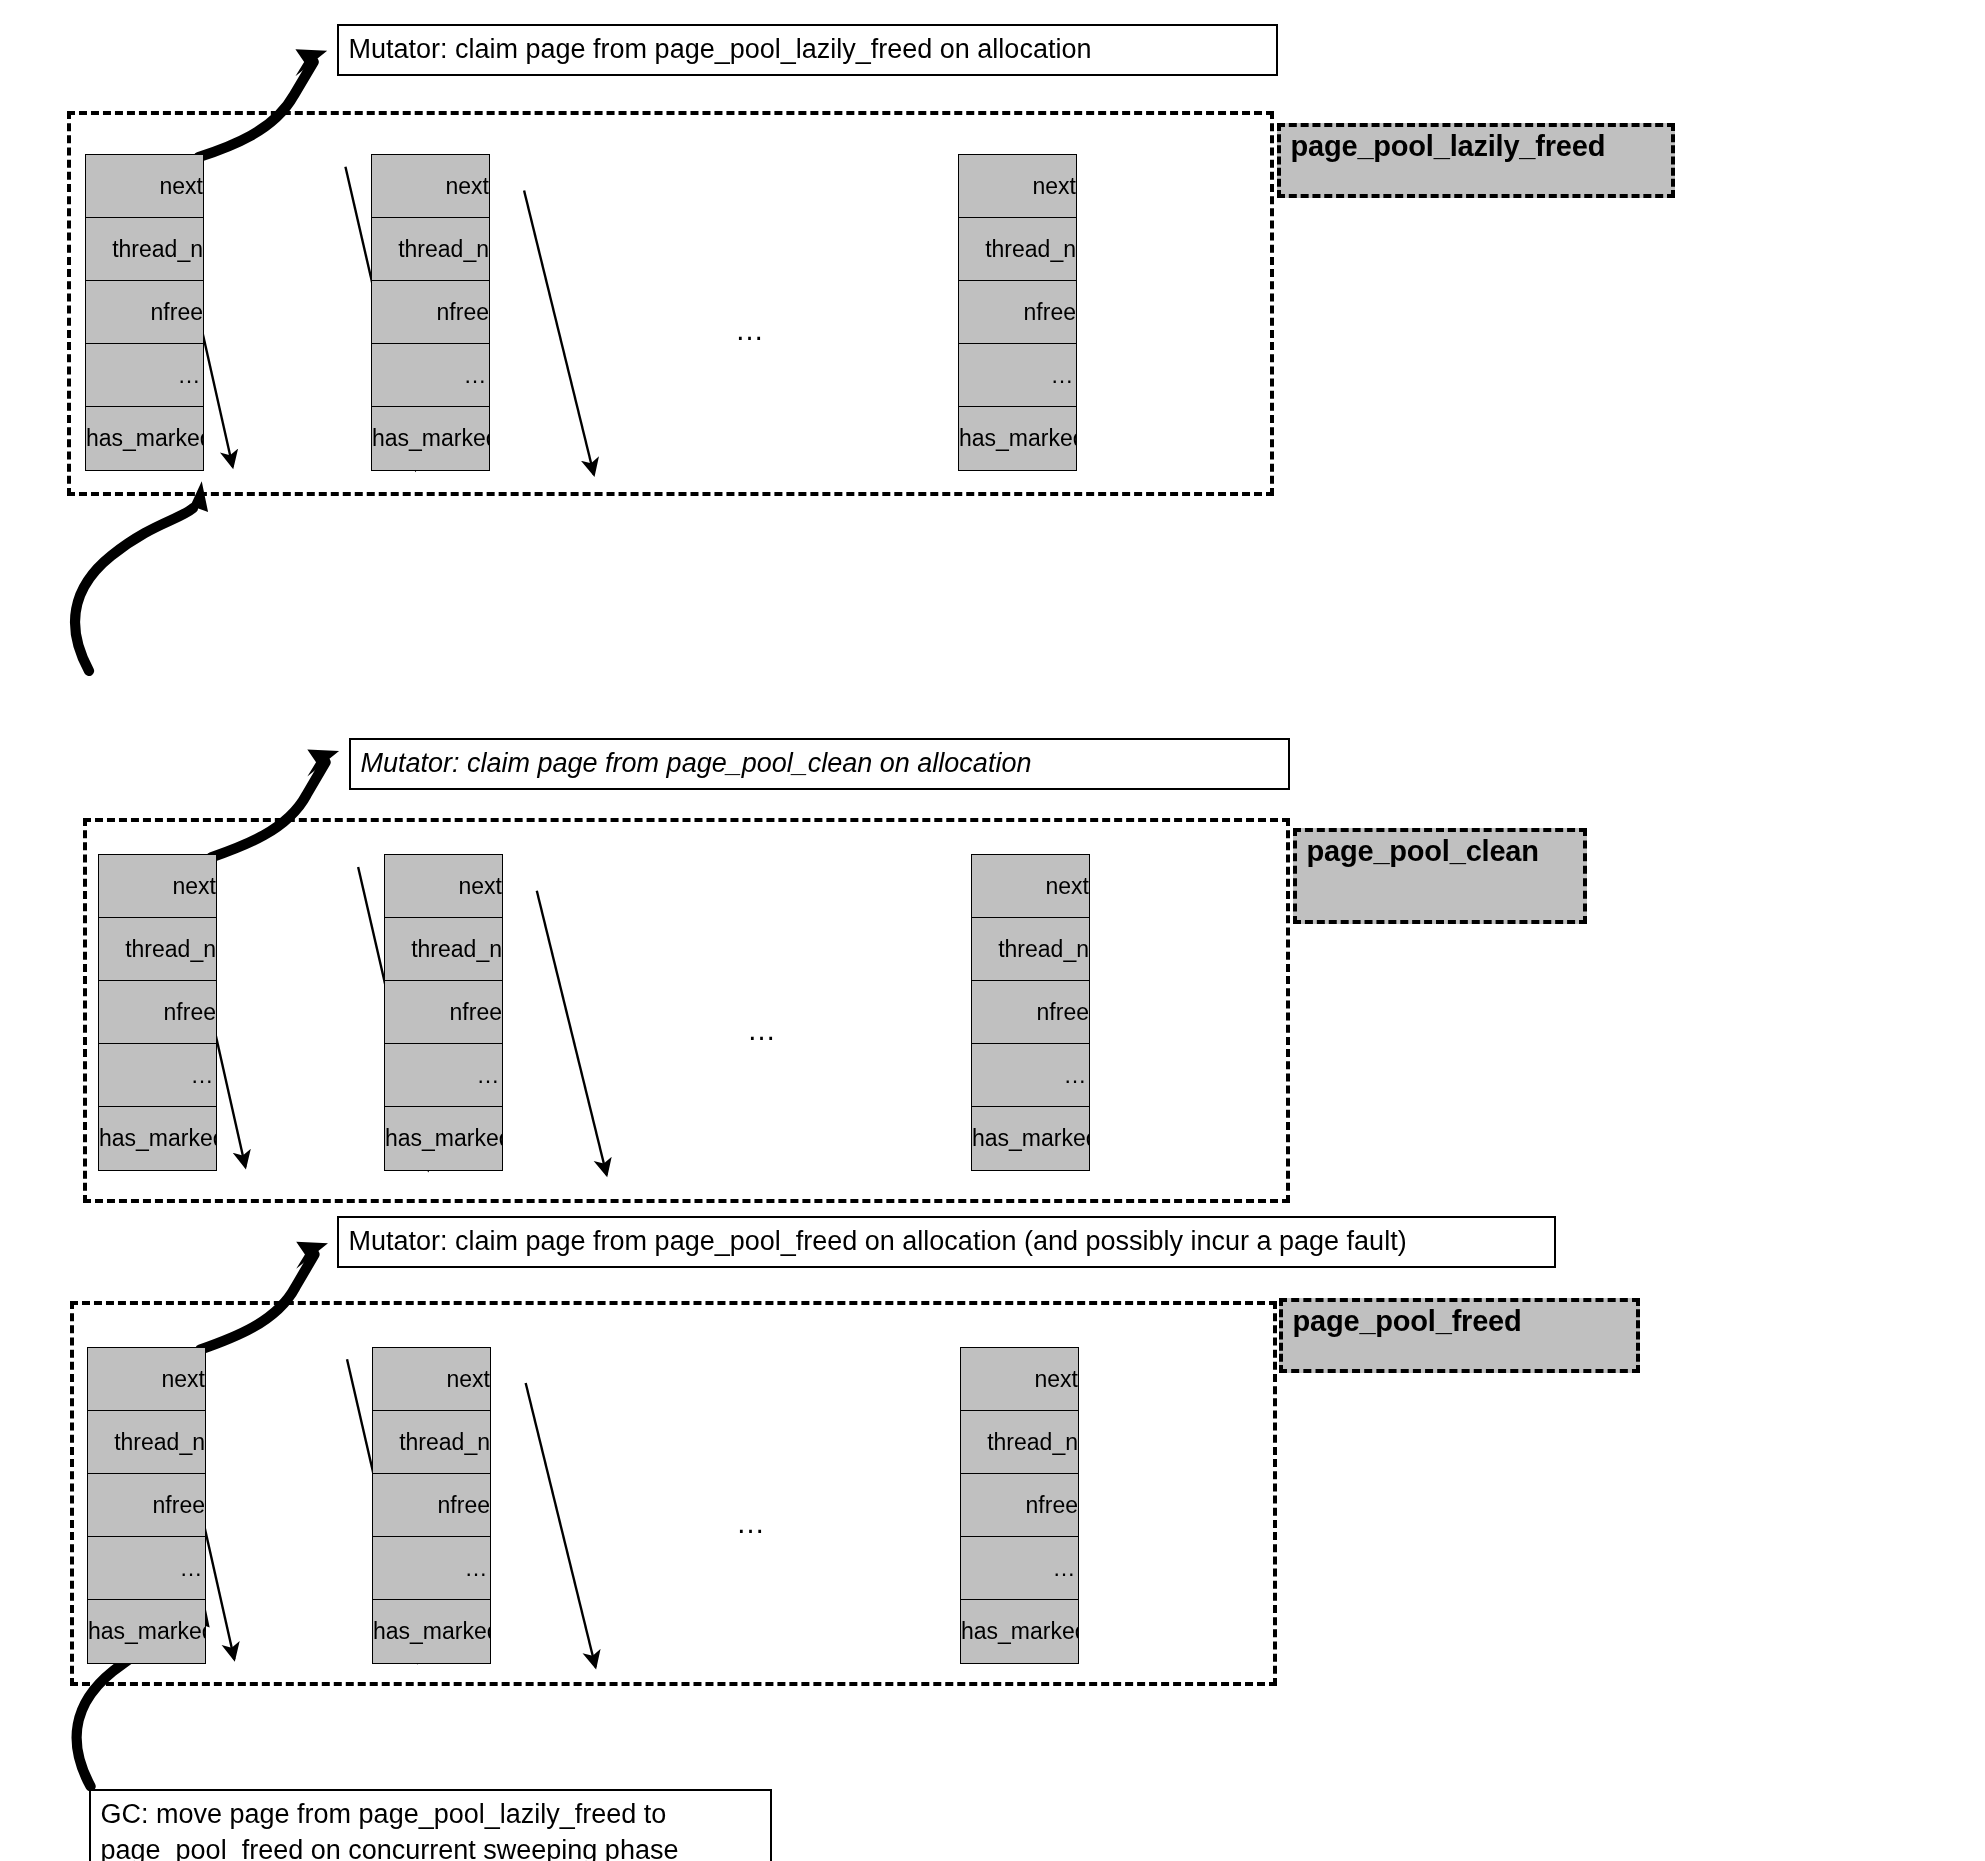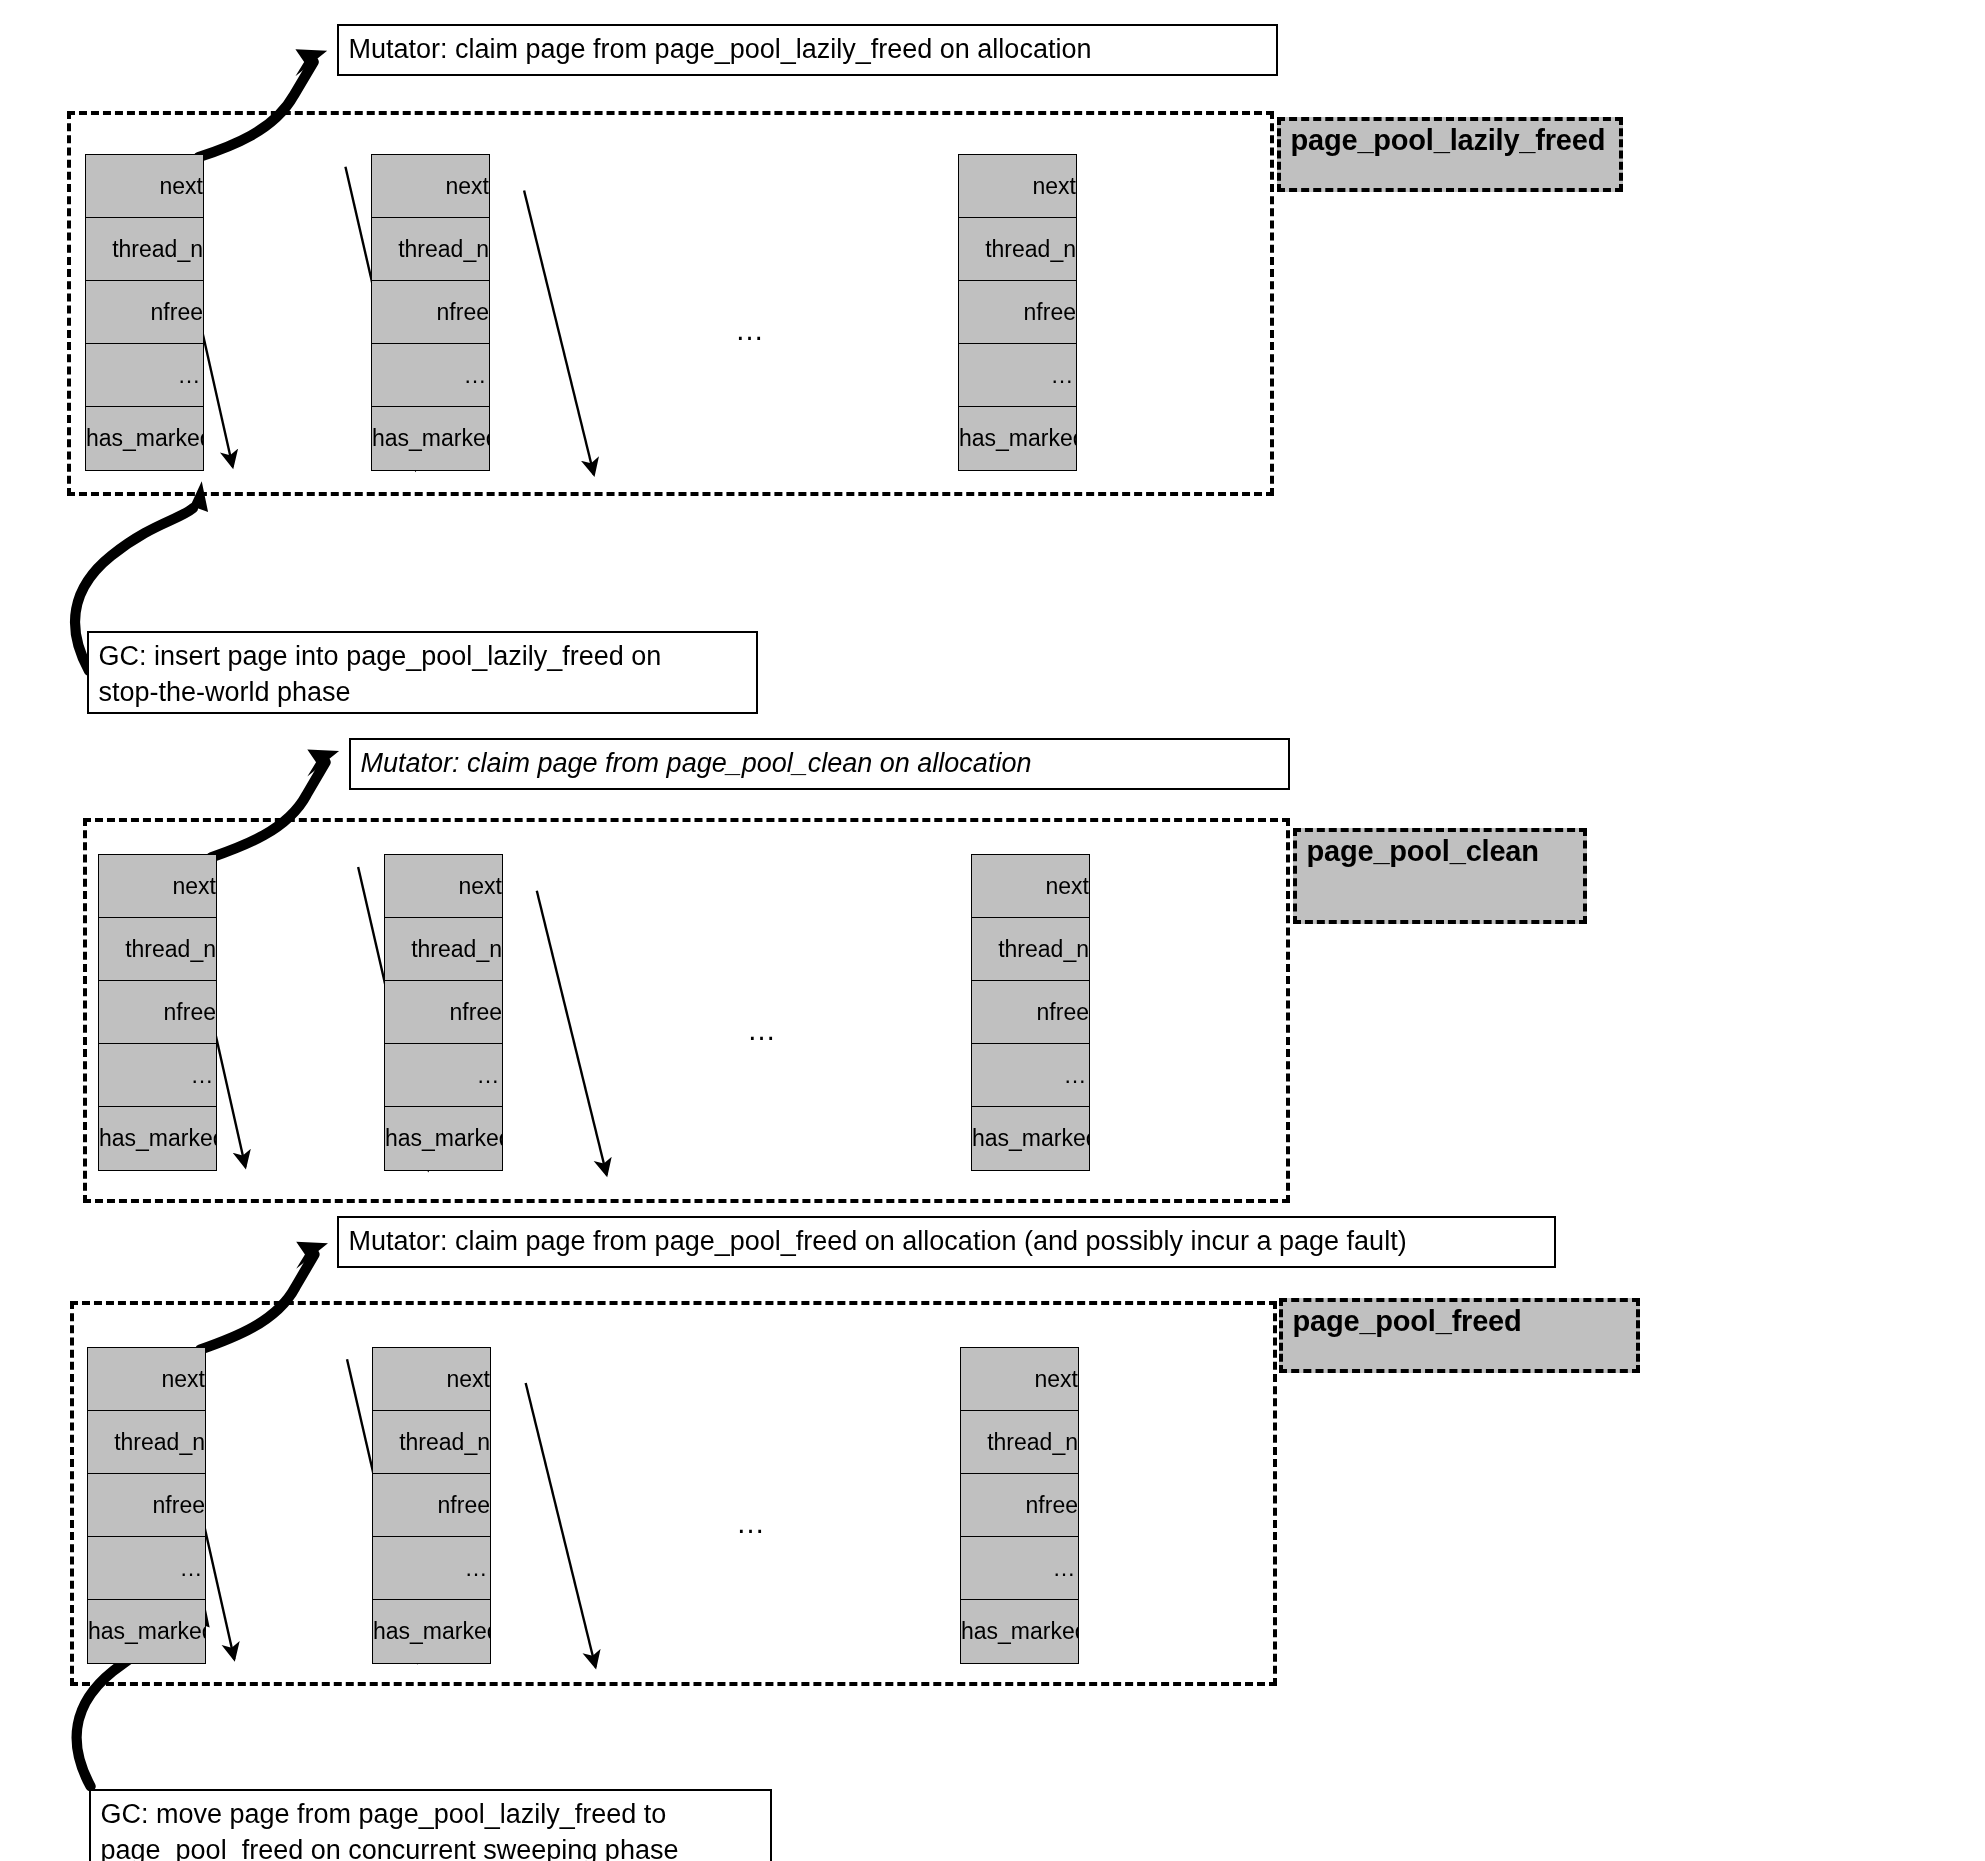--- a/index.html
+++ b/index.html
@@ -138,21 +138,21 @@
     <g>
       <path d="M 114,2250 C 84,2195 92,2145 142,2105 C 192,2065 227,2060 245,2045" fill="none" stroke="#000000" stroke-width="13" stroke-linecap="round"></path>
       <path d="M 256,2011 L 234,2059 L 245,2043 L 264,2050 Z" fill="#000000"></path>
     </g>
   </svg>
 
   <div class="callout" style="left:337px; top:24px; width:941px; height:52px;">Mutator: claim page from page_pool_lazily_freed on allocation</div>
 
   <div class="pool-container" style="left:67px; top:111px; width:1207px; height:385px;"></div>
 
-  <div class="pool-label" style="left:1277px; top:117px; width:346px; height:75px;">page_pool_lazily_freed</div>
+  <div class="pool-label" style="left:1277px; top:123px; width:398px; height:75px;">page_pool_lazily_freed</div>
 
   <div class="page-block" style="left:85px; top:154px; height:317px;">
     <div class="page-field">next</div>
     <div class="page-field">thread_n</div>
     <div class="page-field">nfree</div>
     <div class="page-field dots">…</div>
     <div class="page-field">has_marked</div>
   </div>
 
   <div class="page-block" style="left:371px; top:154px; height:317px;">
@@ -166,22 +166,20 @@
   <div class="gap-ellipsis" style="left:735px; top:316px;">…</div>
 
   <div class="page-block" style="left:958px; top:154px; height:317px;">
     <div class="page-field">next</div>
     <div class="page-field">thread_n</div>
     <div class="page-field">nfree</div>
     <div class="page-field dots">…</div>
     <div class="page-field">has_marked</div>
   </div>
 
-  <div class="callout" style="left:87px; top:631px; width:671px; height:83px;">GC: insert page into page_pool_lazily_freed on
-stop-the-world phase</div>
 
   <div class="callout" style="left:349px; top:738px; width:941px; height:52px;font-style:italic;">Mutator: claim page from page_pool_clean on allocation</div>
 
   <div class="pool-container" style="left:83px; top:818px; width:1207px; height:385px;"></div>
 
   <div class="pool-label" style="left:1293px; top:828px; width:294px; height:96px;">page_pool_clean</div>
 
   <div class="page-block" style="left:98px; top:854px; height:317px;">
     <div class="page-field">next</div>
     <div class="page-field">thread_n</div>

